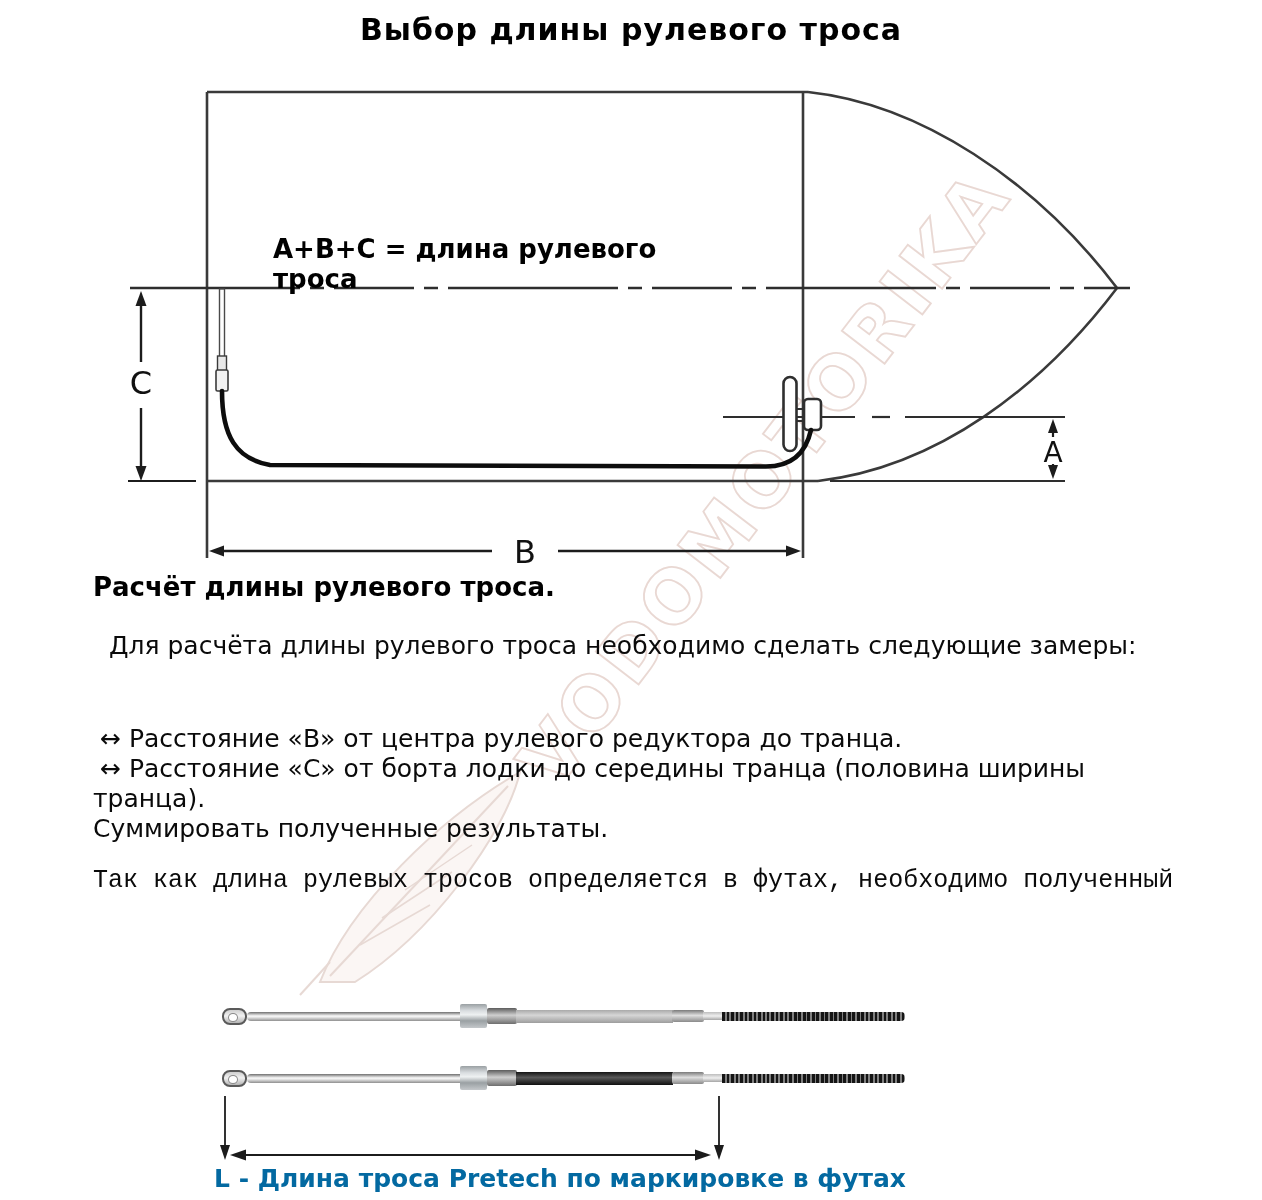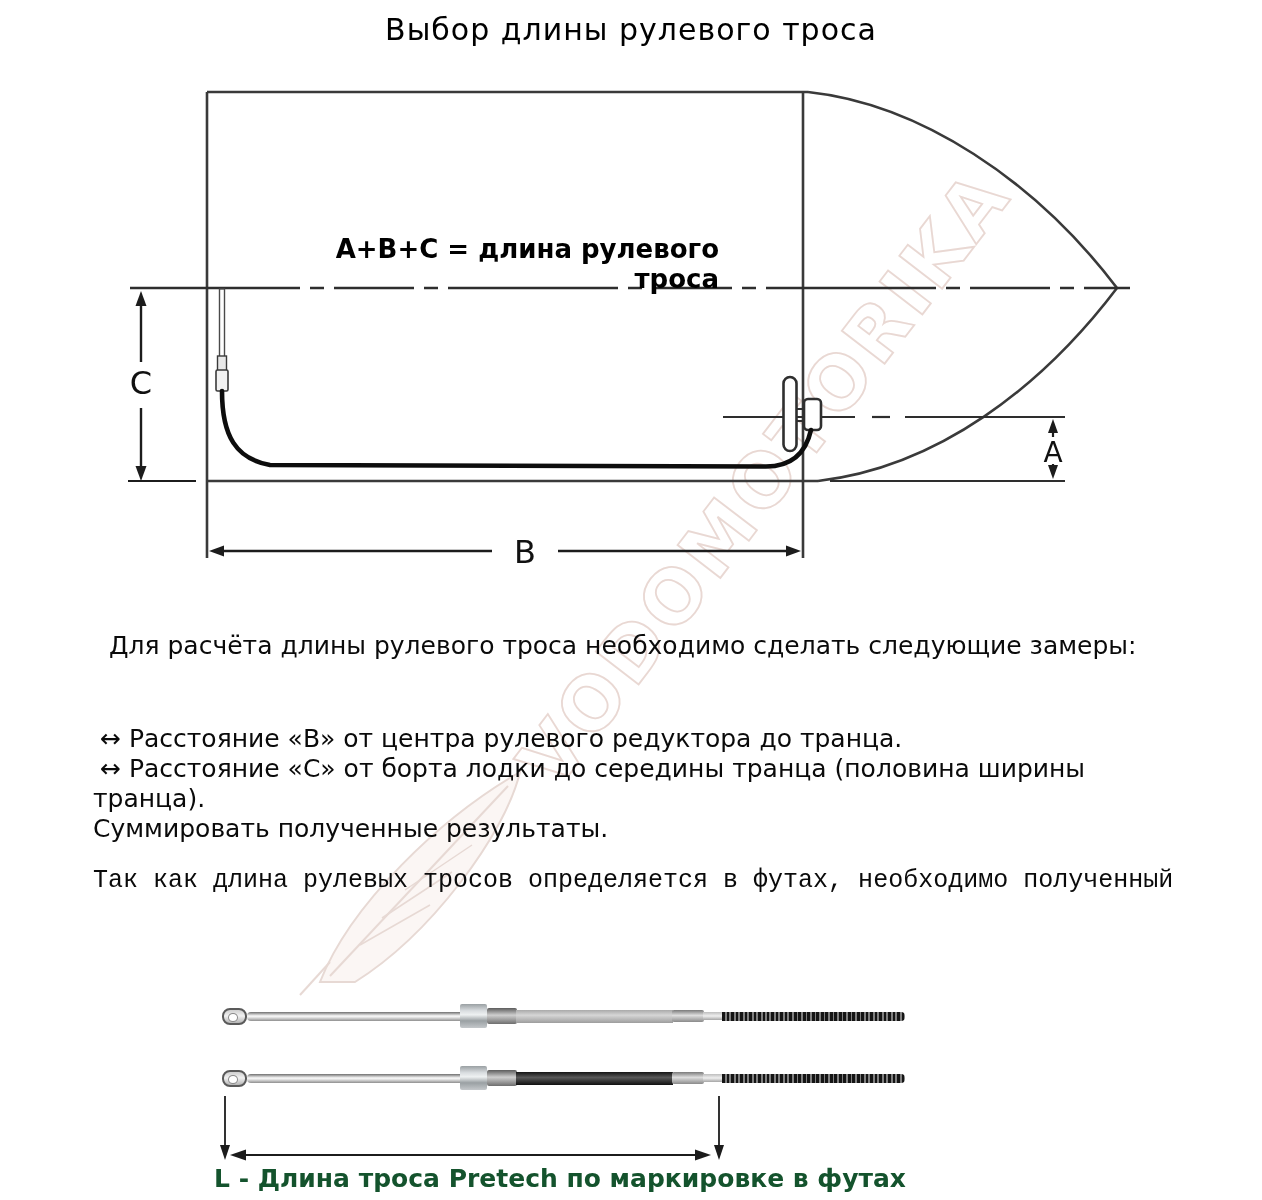--- a/index.html
+++ b/index.html
@@ -1,26 +1,26 @@
 <!DOCTYPE html>
 <html><head>
 <meta charset="utf-8">
 <style>
   html,body{margin:0;padding:0;background:#ffffff;}
   .page{position:relative;width:1262px;height:1200px;overflow:hidden;background:#fff;
         font-family:"DejaVu Sans",sans-serif;color:#0a0a0a;}
   .art{position:absolute;left:0;top:0;width:1262px;height:1200px;}
   .title{position:absolute;left:0;top:12px;width:1262px;text-align:center;
-         font-size:30px;font-weight:normal;letter-spacing:1px;color:#000;}
-  .formula{position:absolute;left:273px;top:234px;width:446px;text-align:right;
+         font-size:30px;font-weight:bold;letter-spacing:1px;color:#000;}
+  .formula{position:absolute;left:273px;top:234px;width:446px;text-align:left;
            font-size:26px;font-weight:bold;color:#000;}
   .heading{position:absolute;left:93px;top:572px;font-size:26px;font-weight:bold;color:#000;}
   .bodyline{position:absolute;left:93px;font-size:25px;line-height:30px;color:#0a0a0a;white-space:nowrap;}
   .l-label{position:absolute;left:200px;top:1164px;width:720px;text-align:center;
-           font-size:25px;font-weight:bold;color:#14532d;white-space:nowrap;}
+           font-size:25px;font-weight:bold;color:#0369a1;white-space:nowrap;}
   
   .cable{position:absolute;left:0;width:1262px;height:0;}
   .cp{position:absolute;}
   .eyelet{left:222px;width:25px;height:17px;border:2px solid #5a5a5a;border-radius:8px;
           background:linear-gradient(to bottom,#cfcfcf,#f1f1f1 45%,#b5b5b5);box-sizing:border-box;}
   .eyehole{position:absolute;left:4px;top:3px;width:8px;height:7px;border-radius:50%;
            background:#fff;border:1px solid #8a8a8a;}
   .shaft{left:247px;width:215px;height:9px;border-radius:4px 0 0 4px;
          background:linear-gradient(to bottom,#6f6f6f,#e8e8e8 38%,#f5f5f5 52%,#8f8f8f);}
   .nut{left:460px;width:27px;height:24px;border-radius:2px;
@@ -115,20 +115,21 @@
       <polygon points="719,1160 714,1145 724,1145" stroke="none"></polygon>
       <path d="M236,1155 L705,1155" fill="none" stroke-width="2.2"></path>
       <polygon points="230,1155 246,1149.5 246,1160.5" stroke="none"></polygon>
       <polygon points="711,1155 695,1149.5 695,1160.5" stroke="none"></polygon>
     </g>
   </svg>
 
   <div class="title">Выбор длины рулевого троса</div>
   <div class="formula">A+B+C = длина рулевого троса</div>
 
+  <div class="heading">Расчёт длины рулевого троса.</div>
   <div class="bodyline" style="top:631px;margin-left:16px;">Для расчёта длины рулевого троса необходимо сделать следующие замеры:</div>
 
   <div class="bodyline" style="top:724px;left:100px;">↔ Расстояние «В» от центра рулевого редуктора до транца.</div>
   <div class="bodyline" style="top:754px;left:100px;">↔ Расстояние «С» от борта лодки до середины транца (половина ширины</div>
   <div class="bodyline" style="top:784px;">транца).</div>
   <div class="bodyline" style="top:814px;">Суммировать полученные результаты.</div>
 
   <div class="bodyline" style="top:866px;font-family:Liberation Mono, monospace;">Так как длина рулевых тросов определяется в футах, необходимо полученный</div>
 
   <div class="cable" style="top:1016px;">

